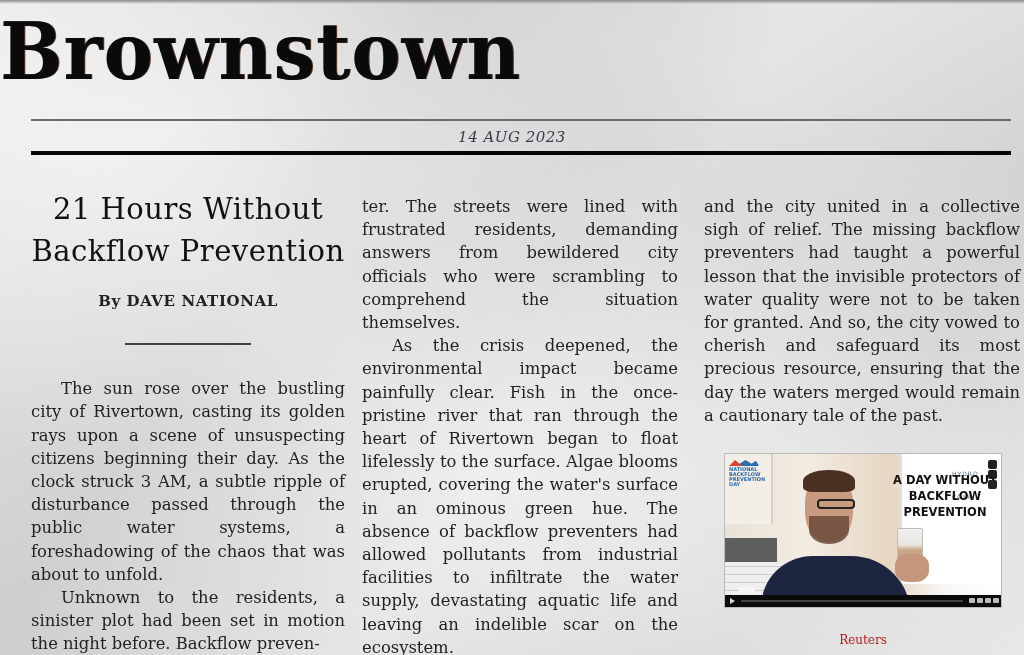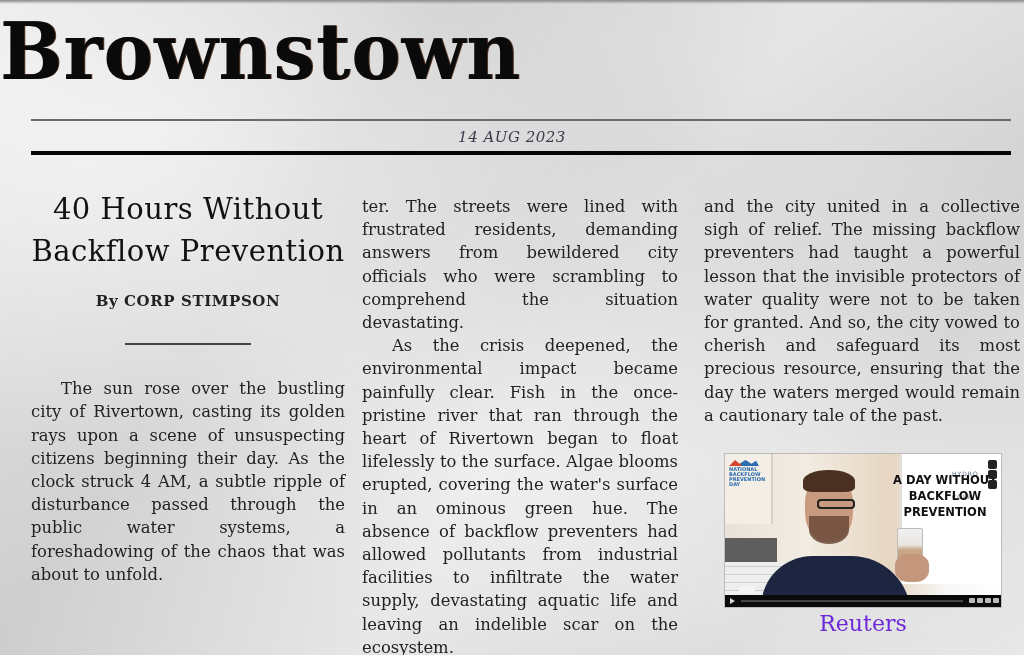--- a/index.html
+++ b/index.html
@@ -97,45 +97,46 @@
   }
   .controls {
     position: absolute; left: 0; bottom: 0; width: 278px; height: 12px; background: #0a0a0a;
   }
   .play { position: absolute; left: 5px; top: 3px; width: 0; height: 0; border-left: 5px solid #ddd; border-top: 3px solid transparent; border-bottom: 3px solid transparent; }
   .progress { position: absolute; left: 16px; top: 5px; width: 222px; height: 2px; background: #444; }
   .ctrl-icons { position: absolute; right: 4px; top: 3px; display: flex; gap: 2px; }
   .ctrl-icons div { width: 6px; height: 5px; background: #bbb; border-radius: 1px; }
   .thumb-badge { position: absolute; left: 14px; bottom: 14px; width: 16px; height: 7px; background: #f4f4f4; border-radius: 2px; }
   .caption {
-    text-align: center; font-size: 22px; margin-top: 4px; color: #6d28d9;
+    text-align: center; font-size: 12px; margin-top: 21px; color: #b91c1c;
   }
 </style>
 </head>
 <body>
 
 <div class="top-shadow"></div>
 
 <header class="masthead">
   <h1 class="masthead-title">Brownstown</h1>
 </header>
 
 <div class="rule-thin"></div>
 <div class="dateline">14 AUG 2023</div>
 <div class="rule-thick"></div>
 
 <section class="col col1">
-  <h2 class="headline">40 Hours Without Backflow Prevention</h2>
-  <div class="byline">By CORP STIMPSON</div>
+  <h2 class="headline">21 Hours Without Backflow Prevention</h2>
+  <div class="byline">By DAVE NATIONAL</div>
   <div class="short-rule"></div>
-  <p>The sun rose over the bustling city of Rivertown, casting its golden rays upon a scene of unsuspecting citizens beginning their day. As the clock struck 4 AM, a subtle ripple of disturbance passed through the public water systems, a foreshadowing of the chaos that was about to unfold.</p>
+  <p>The sun rose over the bustling city of Rivertown, casting its golden rays upon a scene of unsuspecting citizens beginning their day. As the clock struck 3 AM, a subtle ripple of disturbance passed through the public water systems, a foreshadowing of the chaos that was about to unfold.</p>
+  <p>Unknown to the residents, a sinister plot had been set in motion the night before. Backflow preven-</p>
 </section>
 
 <section class="col col2">
-  <p class="noindent">ter. The streets were lined with frustrated residents, demanding answers from bewildered city officials who were scrambling to comprehend the situation devastating.</p>
+  <p class="noindent">ter. The streets were lined with frustrated residents, demanding answers from bewildered city officials who were scrambling to comprehend the situation themselves.</p>
   <p>As the crisis deepened, the environmental impact became painfully clear. Fish in the once-pristine river that ran through the heart of Rivertown began to float lifelessly to the surface. Algae blooms erupted, covering the water's surface in an ominous green hue. The absence of backflow preventers had allowed pollutants from industrial facilities to infiltrate the water supply, devastating aquatic life and leaving an indelible scar on the ecosystem.</p>
 
 </section>
 
 <section class="col col3">
   <p class="noindent">and the city united in a collective sigh of relief. The missing backflow preventers had taught a powerful lesson that the invisible protectors of water quality were not to be taken for granted. And so, the city vowed to cherish and safeguard its most precious resource, ensuring that the day the waters merged would remain a cautionary tale of the past.</p>
 
   <figure class="media">
     <div class="video">
       <div class="cab-left"></div>

